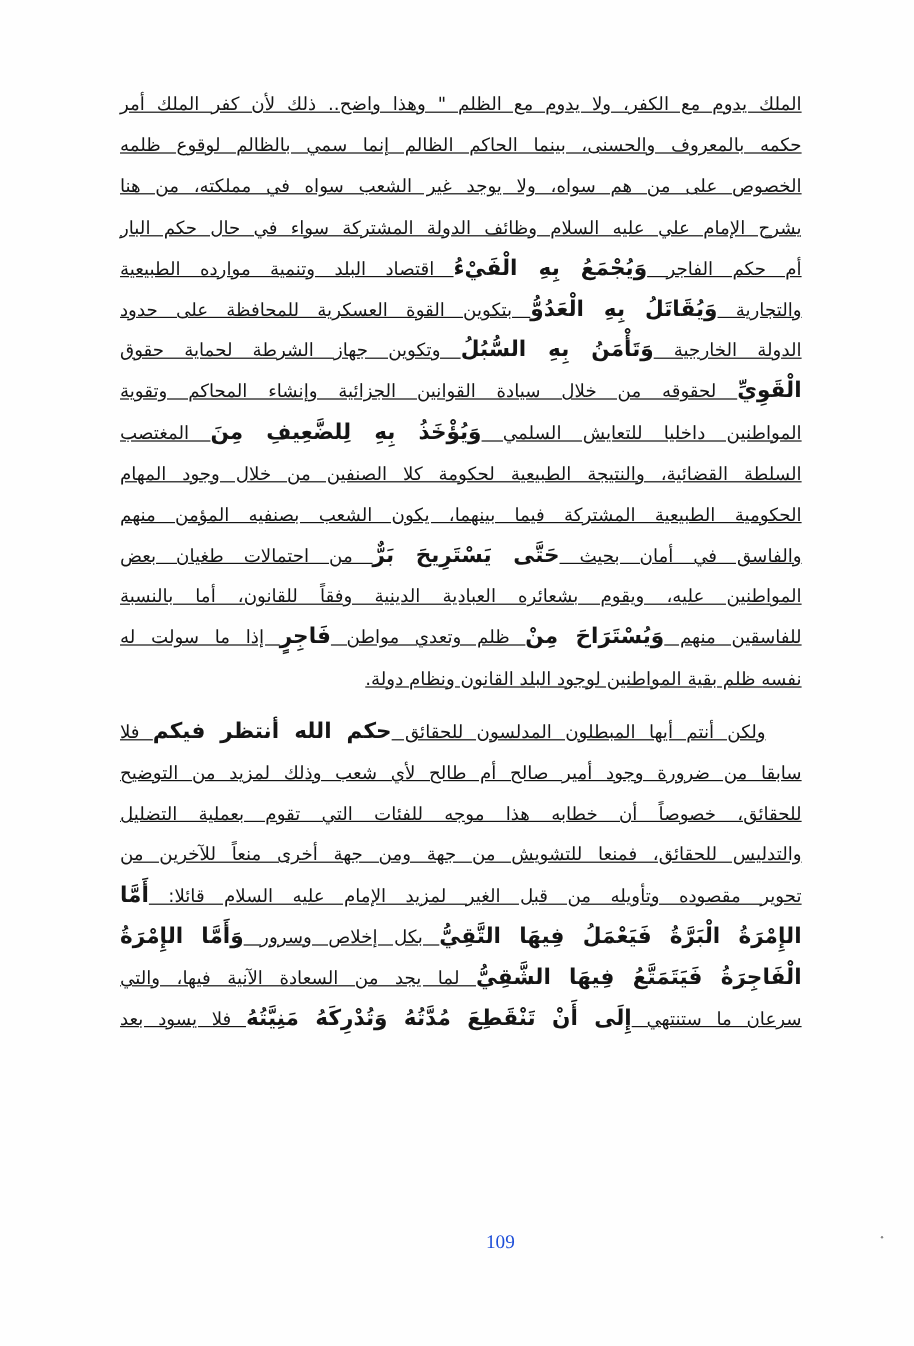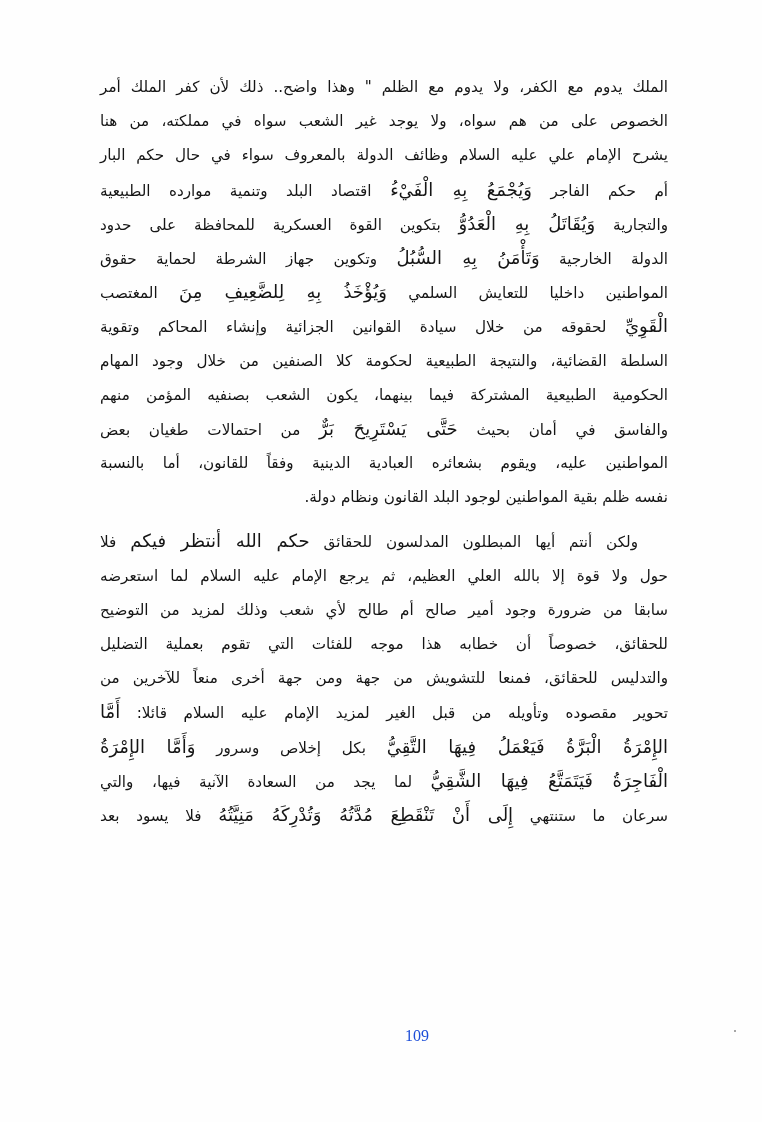--- a/index.html
+++ b/index.html
@@ -13,53 +13,54 @@
     font-family: "DejaVu Sans", sans-serif;
     color: #151515;
   }
   .line {
     height: 34.2px; line-height: 34.2px; font-size: 15.2px;
     white-space: nowrap; text-align: justify; text-align-last: justify;
     overflow: visible;
   }
   .line.last { text-align-last: right; }
   .para-gap { height: 10px; }
-  .seg-bold { font-weight: normal; font-size: 18px; letter-spacing: 0.2px; }
-  .seg-normal { font-weight: normal; }
+  .seg-bold { font-weight: bold; font-size: 18px; letter-spacing: 0.2px; }
+  .seg-normal { font-weight: normal; text-decoration: underline; }
   .indent { padding-right: 30px; }
   .page-number {
     position: absolute; top: 1027px; left: 0; width: 762px; text-align: center;
     font-family: "Liberation Serif", serif; font-size: 16px; color: #1d4ed8; margin-left: 36px;
   }
   .speck { position: absolute; left: 734px; top: 1030px; width: 2px; height: 2px; background: #888; border-radius: 1px; }
 </style>
 </head>
 <body>
 
 <div class="page">
   <div class="text-block" id="text-block">
       <div>
         <div class="line"><span class="seg-normal">الملك يدوم مع الكفر، ولا يدوم مع الظلم " وهذا واضح.. ذلك لأن كفر الملك أمر</span></div>
+        <div class="line"><span class="seg-normal">حكمه بالمعروف والحسنى، بينما الحاكم الظالم إنما سمي بالظالم لوقوع ظلمه</span></div>
         <div class="line"><span class="seg-normal">الخصوص على من هم سواه، ولا يوجد غير الشعب سواه في مملكته، من هنا</span></div>
-        <div class="line"><span class="seg-normal">يشرح الإمام علي عليه السلام وظائف الدولة بالمعروف سواء في حال حكم البار</span></div>
+        <div class="line"><span class="seg-normal">يشرح الإمام علي عليه السلام وظائف الدولة المشتركة سواء في حال حكم البار</span></div>
         <div class="line"><span class="seg-normal">أم حكم الفاجر </span><span class="seg-bold">وَيُجْمَعُ بِهِ الْفَيْءُ</span><span class="seg-normal"> اقتصاد البلد وتنمية موارده الطبيعية</span></div>
         <div class="line"><span class="seg-normal">والتجارية </span><span class="seg-bold">وَيُقَاتَلُ بِهِ الْعَدُوُّ</span><span class="seg-normal"> بتكوين القوة العسكرية للمحافظة على حدود</span></div>
         <div class="line"><span class="seg-normal">الدولة الخارجية </span><span class="seg-bold">وَتَأْمَنُ بِهِ السُّبُلُ</span><span class="seg-normal"> وتكوين جهاز الشرطة لحماية حقوق</span></div>
+        <div class="line"><span class="seg-bold">الْقَوِيِّ</span><span class="seg-normal"> لحقوقه من خلال سيادة القوانين الجزائية وإنشاء المحاكم وتقوية</span></div>
         <div class="line"><span class="seg-normal">المواطنين داخليا للتعايش السلمي </span><span class="seg-bold">وَيُؤْخَذُ بِهِ لِلضَّعِيفِ مِنَ</span><span class="seg-normal"> المغتصب</span></div>
-        <div class="line"><span class="seg-bold">الْقَوِيِّ</span><span class="seg-normal"> لحقوقه من خلال سيادة القوانين الجزائية وإنشاء المحاكم وتقوية</span></div>
         <div class="line"><span class="seg-normal">السلطة القضائية، والنتيجة الطبيعية لحكومة كلا الصنفين من خلال وجود المهام</span></div>
         <div class="line"><span class="seg-normal">الحكومية الطبيعية المشتركة فيما بينهما، يكون الشعب بصنفيه المؤمن منهم</span></div>
         <div class="line"><span class="seg-normal">والفاسق في أمان بحيث </span><span class="seg-bold">حَتَّى يَسْتَرِيحَ بَرٌّ</span><span class="seg-normal"> من احتمالات طغيان بعض</span></div>
         <div class="line"><span class="seg-normal">المواطنين عليه، ويقوم بشعائره العبادية الدينية وفقاً للقانون، أما بالنسبة</span></div>
+        <div class="line"><span class="seg-normal">للفاسقين منهم </span><span class="seg-bold">وَيُسْتَرَاحَ مِنْ</span><span class="seg-normal"> ظلم وتعدي مواطن </span><span class="seg-bold">فَاجِرٍ</span><span class="seg-normal"> إذا ما سولت له</span></div>
         <div class="line last"><span class="seg-normal">نفسه ظلم بقية المواطنين لوجود البلد القانون ونظام دولة.</span></div>
       </div>
       <div class="para-gap"></div>
       <div>
         <div class="line indent"><span class="seg-normal">ولكن أنتم أيها المبطلون المدلسون للحقائق </span><span class="seg-bold">حكم الله أنتظر فيكم</span><span class="seg-normal"> فلا</span></div>
-        <div class="line"><span class="seg-normal">حول ولا قوة إلا بالله العلي العظيم، ثم يرجع الإمام عليه السلام لما استعرضه</span></div>
         <div class="line"><span class="seg-normal">سابقا من ضرورة وجود أمير صالح أم طالح لأي شعب وذلك لمزيد من التوضيح</span></div>
         <div class="line"><span class="seg-normal">للحقائق، خصوصاً أن خطابه هذا موجه للفئات التي تقوم بعملية التضليل</span></div>
         <div class="line"><span class="seg-normal">والتدليس للحقائق، فمنعا للتشويش من جهة ومن جهة أخرى منعاً للآخرين من</span></div>
         <div class="line"><span class="seg-normal">تحوير مقصوده وتأويله من قبل الغير لمزيد الإمام عليه السلام قائلا: </span><span class="seg-bold">أَمَّا</span></div>
         <div class="line"><span class="seg-bold">الإِمْرَةُ الْبَرَّةُ فَيَعْمَلُ فِيهَا التَّقِيُّ</span><span class="seg-normal"> بكل إخلاص وسرور </span><span class="seg-bold">وَأَمَّا الإِمْرَةُ</span></div>
         <div class="line"><span class="seg-bold">الْفَاجِرَةُ فَيَتَمَتَّعُ فِيهَا الشَّقِيُّ</span><span class="seg-normal"> لما يجد من السعادة الآنية فيها، والتي</span></div>
         <div class="line"><span class="seg-normal">سرعان ما ستنتهي </span><span class="seg-bold">إِلَى أَنْ تَنْقَطِعَ مُدَّتُهُ وَتُدْرِكَهُ مَنِيَّتُهُ</span><span class="seg-normal"> فلا يسود بعد</span></div>
       </div>
     </div>
   <div class="page-number">109</div>

